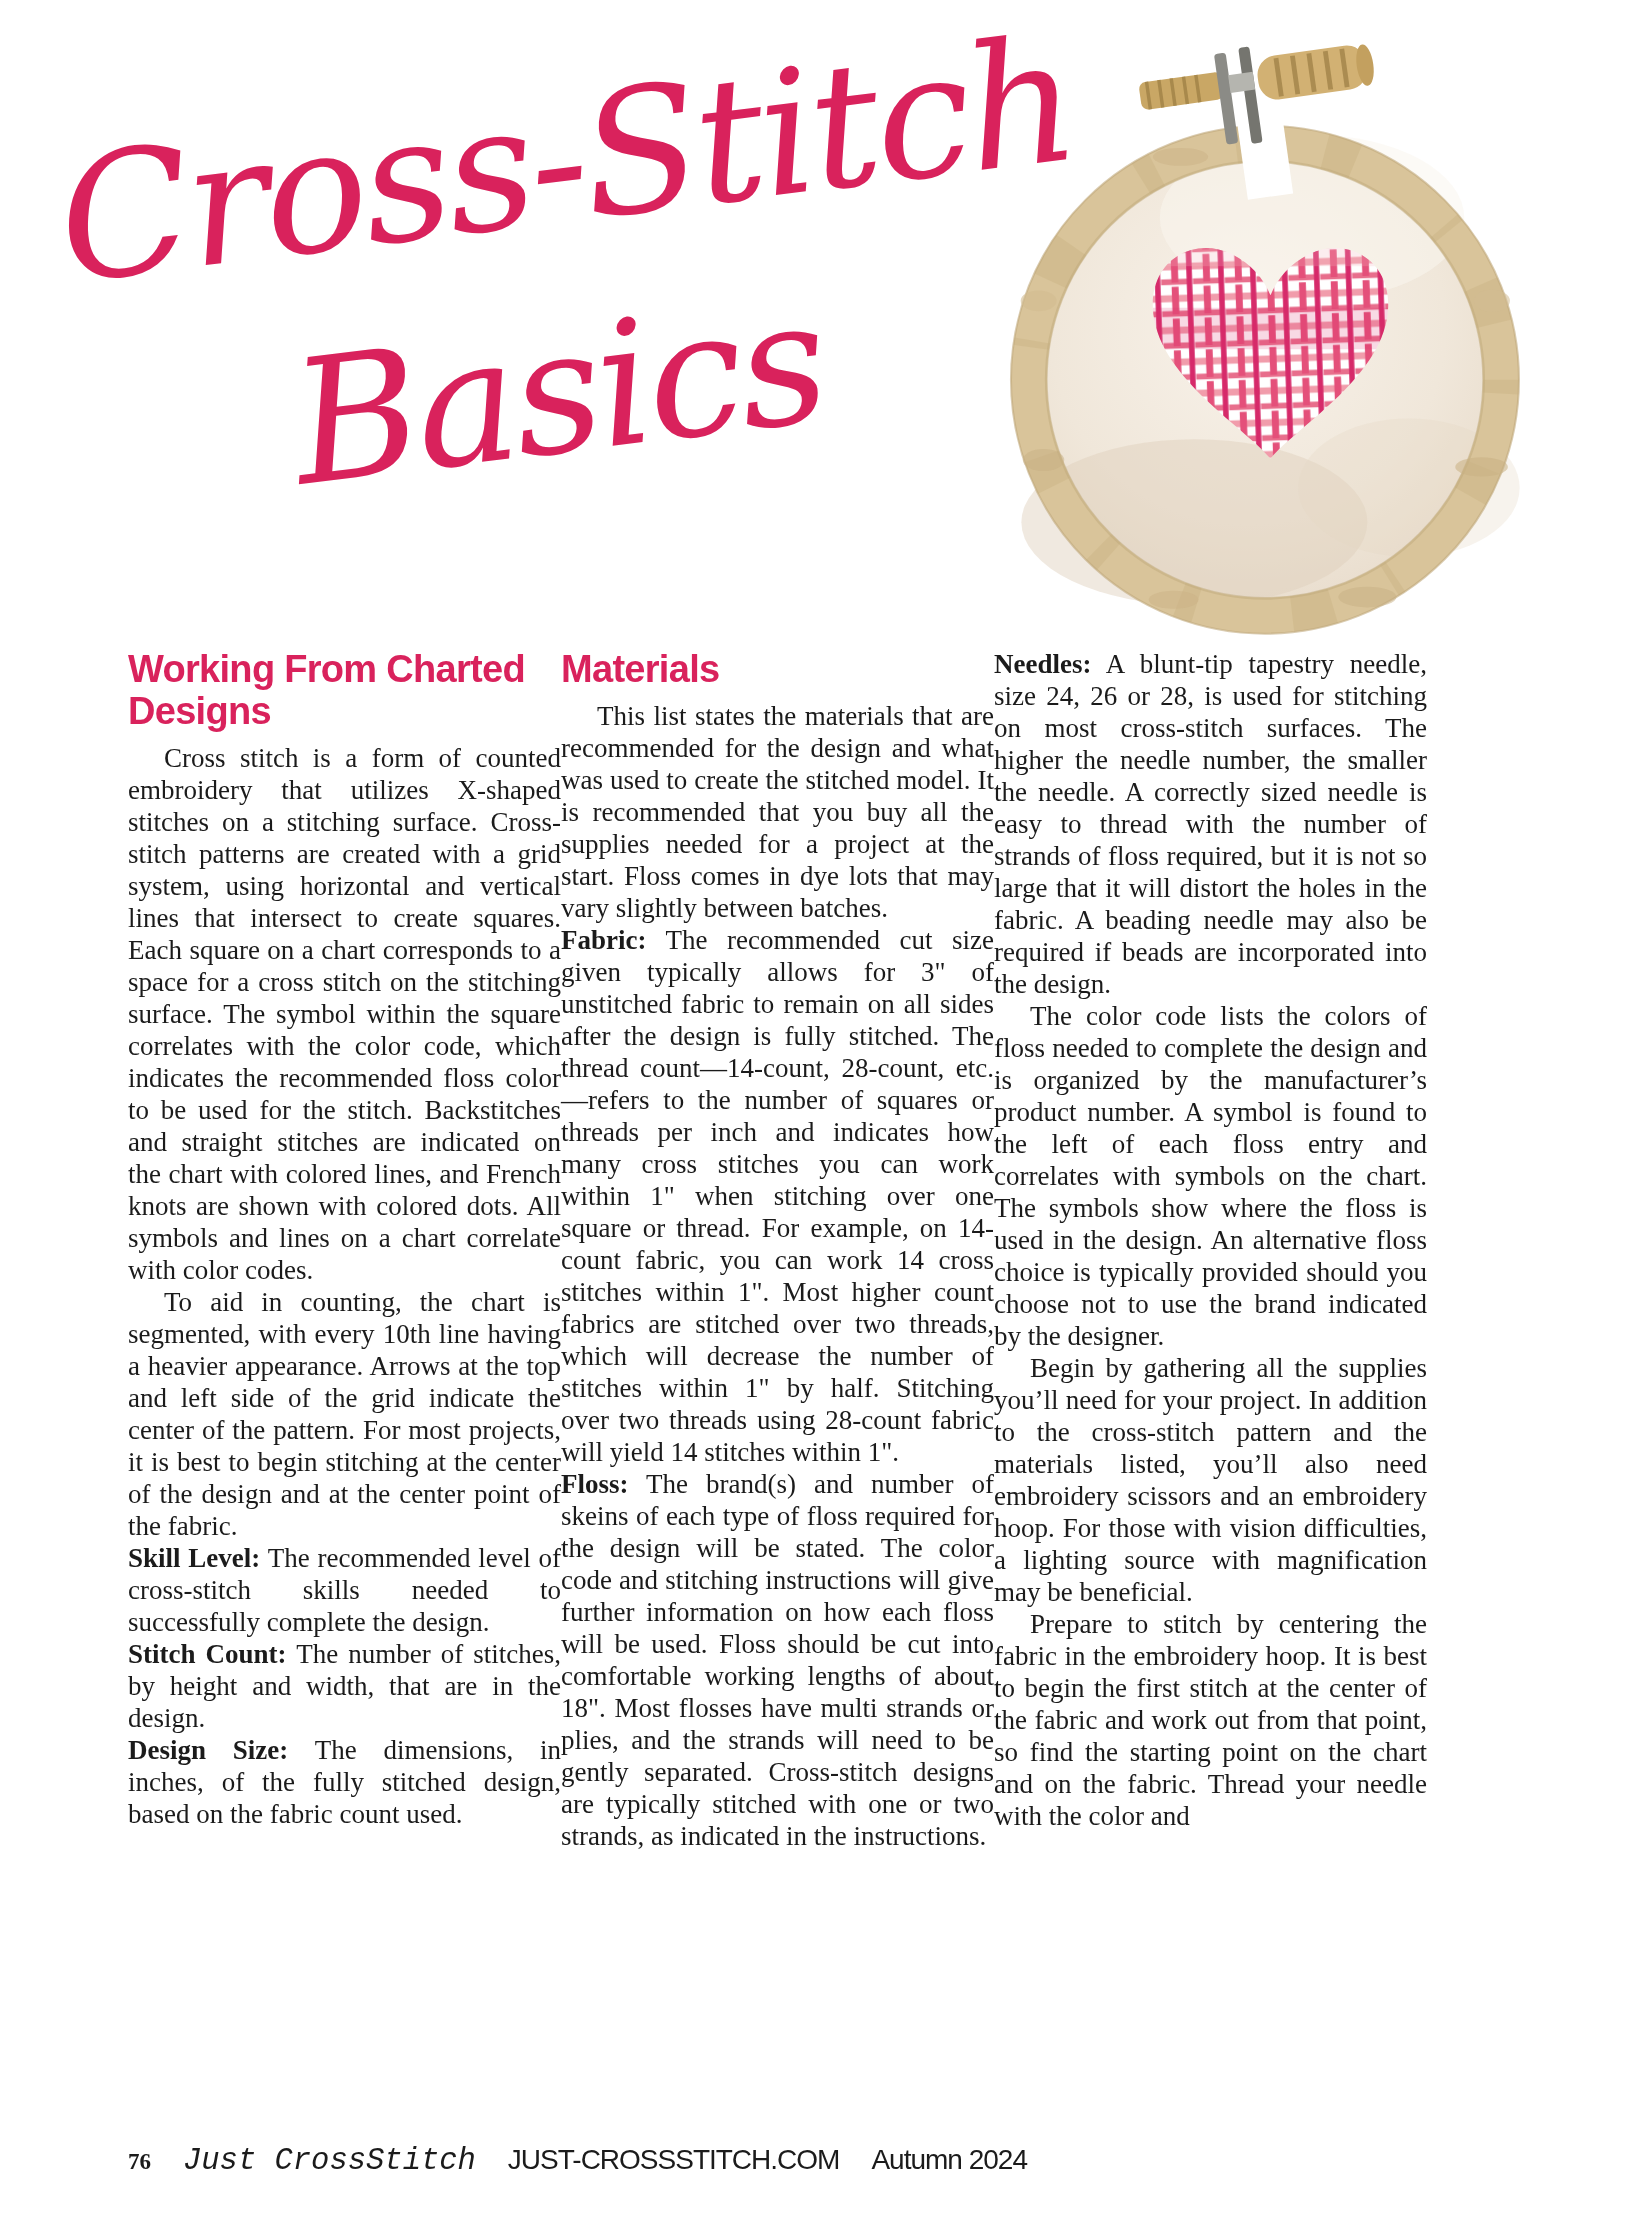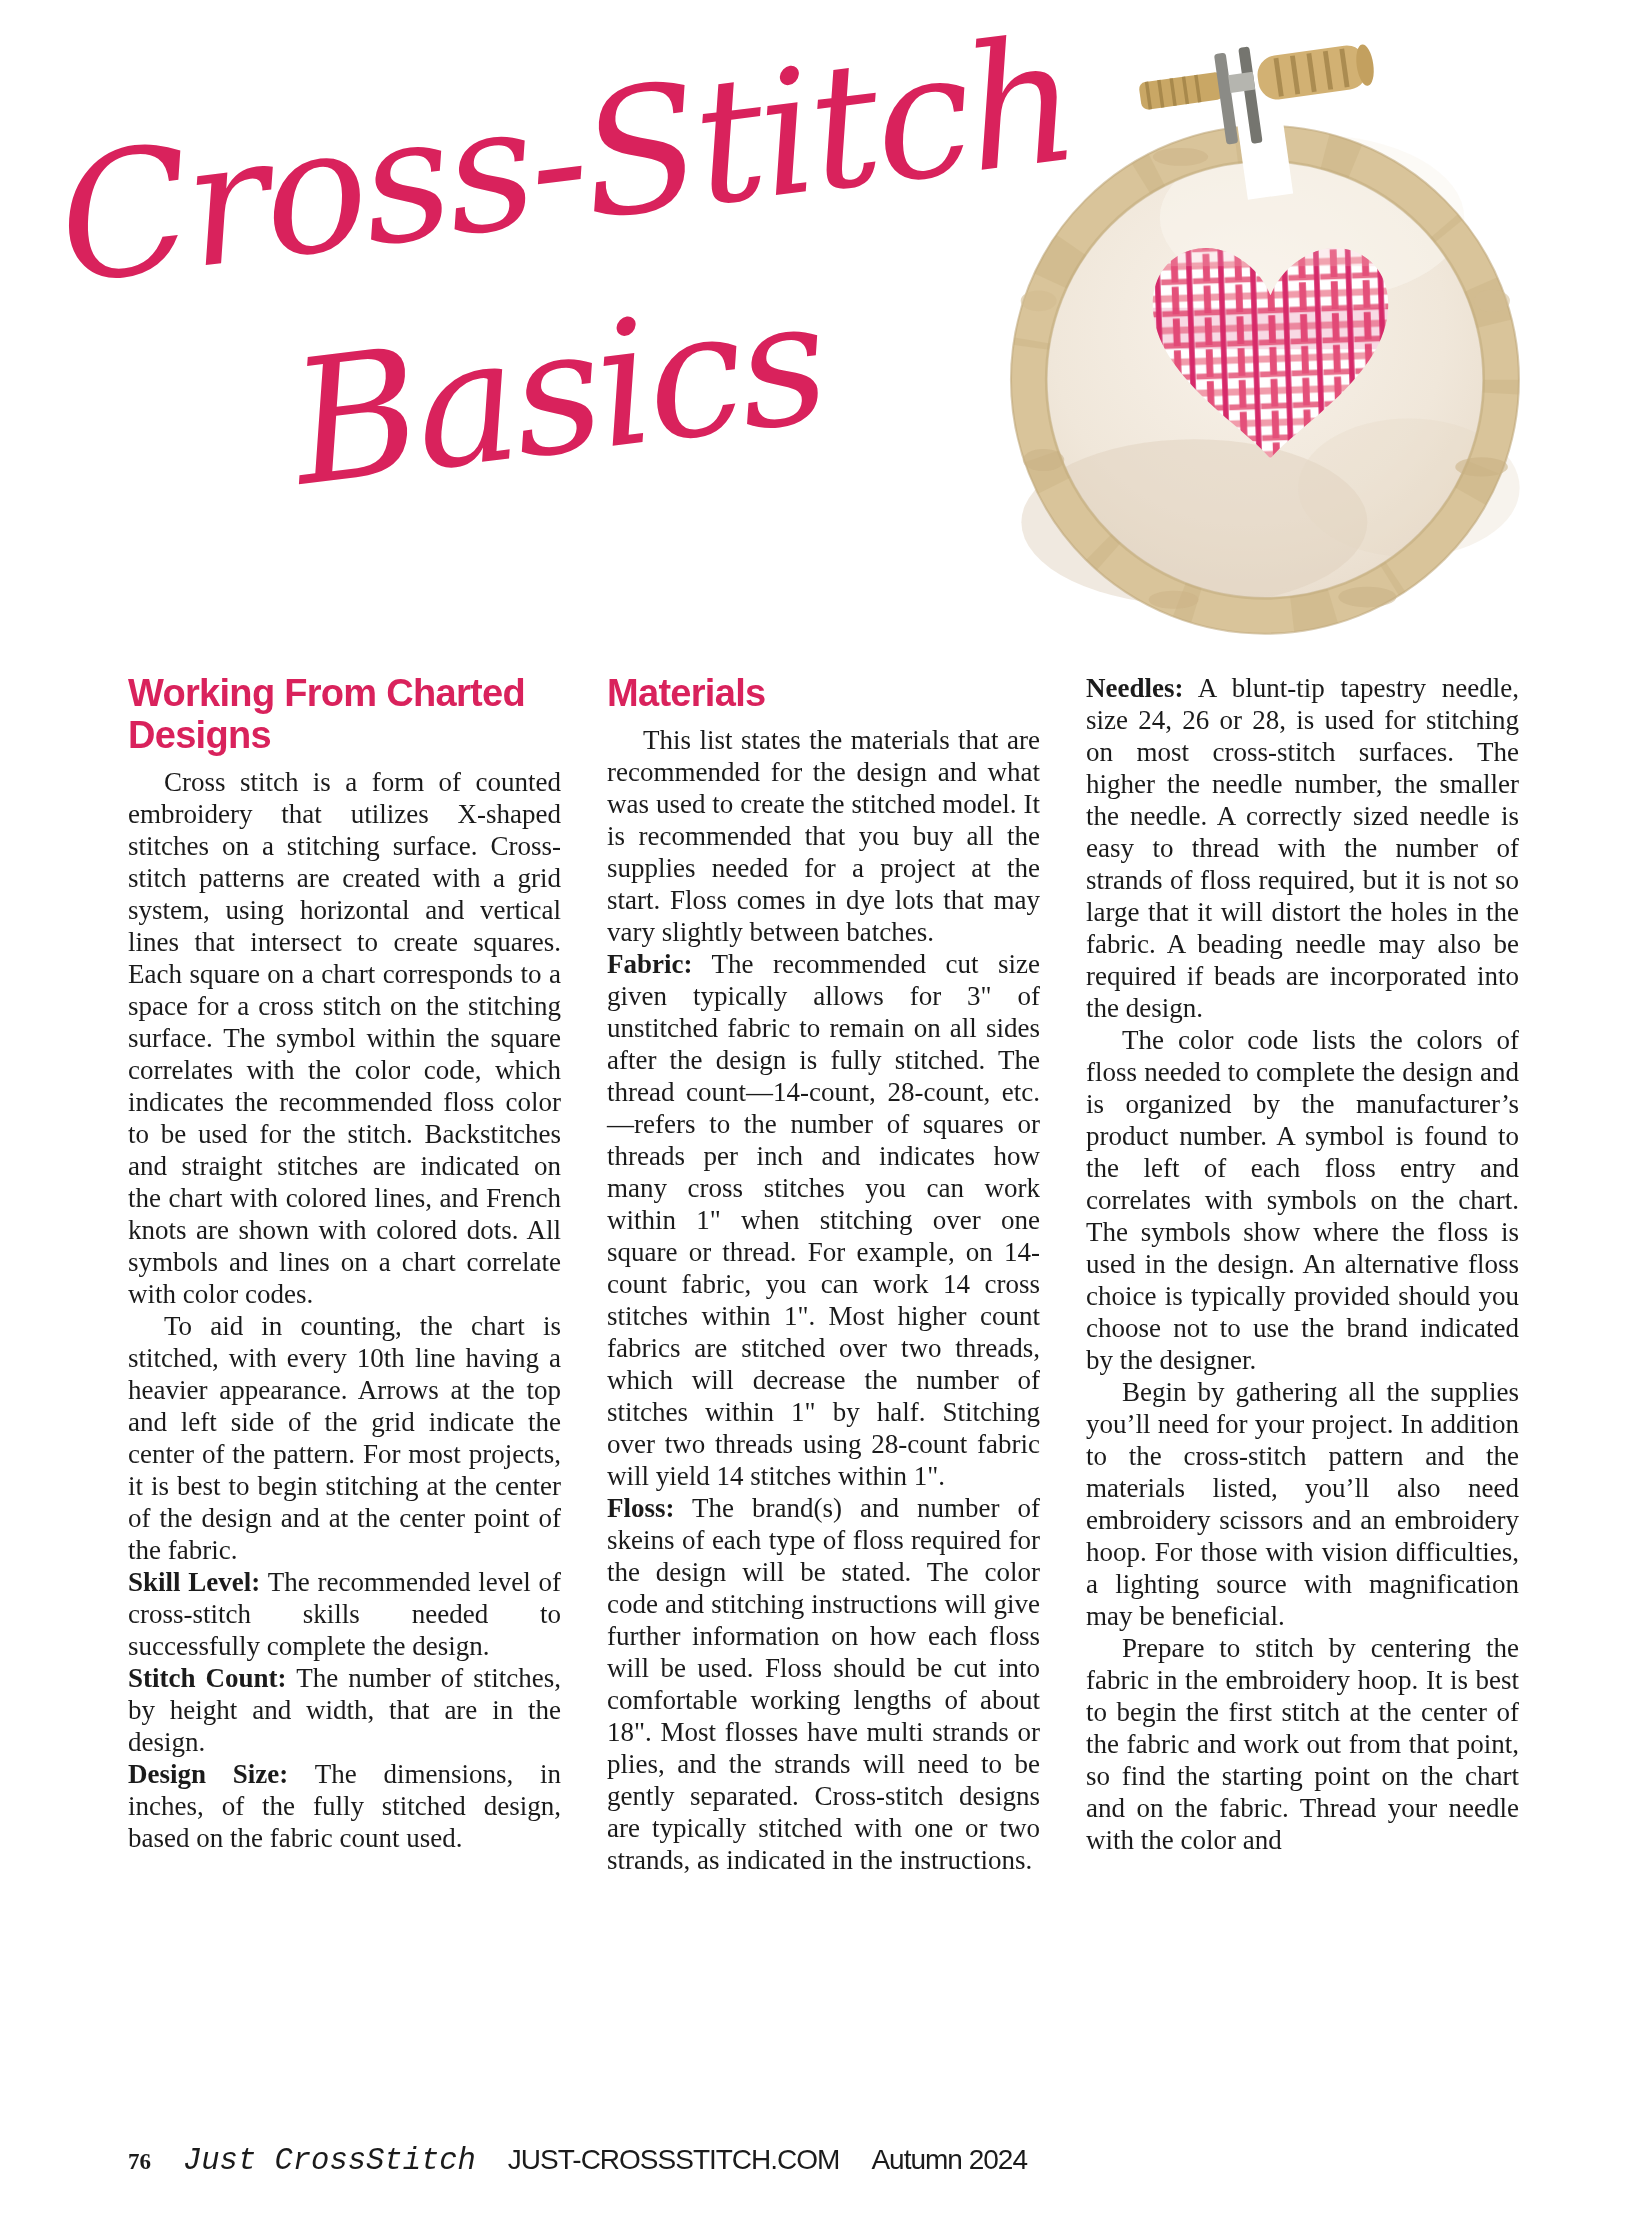--- a/index.html
+++ b/index.html
@@ -17,21 +17,21 @@
     font-family:"DejaVu Serif", serif; font-style:italic;
     color:var(--accent); pointer-events:none;
   }
   .title-line1 { font-size:172px; line-height:0.95; white-space:nowrap; letter-spacing:-4.2px; }
   .title-line2 { font-size:172px; line-height:0.95; white-space:nowrap; letter-spacing:-4.2px; margin:66px 0 0 208px; }
 
   
   .hoop-wrap { position:absolute; left:966px; top:10.4px; width:609px; height:637px; z-index:1; }
 
   
-  .columns { position:absolute; left:128px; top:672px; width:1392px; display:flex; gap:46px; }
+  .columns { position:absolute; left:128px; top:648px; width:1392px; display:flex; }
   .col { width:433px; }
   .col p { margin:0; font-size:27px; line-height:32px; text-align:justify; }
   p.lead { text-indent:36px; }
   p.spaced { }
   .lbl { font-weight:bold; }
   h2.section {
     font-family:"Liberation Sans", sans-serif; font-weight:bold;
     font-size:38px; line-height:42px; letter-spacing:-0.7px;
     color:var(--accent); margin:0 0 9.7px 0;
   }
@@ -122,21 +122,21 @@
         <rect x="270" y="330" width="340" height="40" fill="#f3b6c1" opacity="0.25" clip-path="url(#heartclip)"></rect>
       </g>
     </svg>
   </div>
 
   <main class="columns">
 
     <section class="col">
       <h2 class="section">Working From Charted Designs</h2>
       <p class="lead">Cross stitch is a form of counted embroidery that utilizes X-shaped stitches on a stitching surface. Cross-stitch patterns are created with a grid system, using horizontal and vertical lines that intersect to create squares. Each square on a chart corresponds to a space for a cross stitch on the stitching surface. The symbol within the square correlates with the color code, which indicates the recommended floss color to be used for the stitch. Backstitches and straight stitches are indicated on the chart with colored lines, and French knots are shown with colored dots. All symbols and lines on a chart correlate with color codes.</p>
-      <p class="lead">To aid in counting, the chart is stitched, with every 10th line having a heavier appearance. Arrows at the top and left side of the grid indicate the center of the pattern. For most projects, it is best to begin stitching at the center of the design and at the center point of the fabric.</p>
+      <p class="lead">To aid in counting, the chart is segmented, with every 10th line having a heavier appearance. Arrows at the top and left side of the grid indicate the center of the pattern. For most projects, it is best to begin stitching at the center of the design and at the center point of the fabric.</p>
       <p><span class="lbl">Skill Level:</span> <span>The recommended level of cross-stitch skills needed to successfully complete the design.</span></p>
       <p class="spaced"><span class="lbl">Stitch Count:</span> <span>The number of stitches, by height and width, that are in the design.</span></p>
       <p class="spaced"><span class="lbl">Design Size:</span> <span>The dimensions, in inches, of the fully stitched design, based on the fabric count used.</span></p>
     </section>
 
     <section class="col">
       <h2 class="section">Materials</h2>
       <p class="lead">This list states the materials that are recommended for the design and what was used to create the stitched model. It is recommended that you buy all the supplies needed for a project at the start. Floss comes in dye lots that may vary slightly between batches.</p>
       <p class="spaced"><span class="lbl">Fabric:</span> <span>The recommended cut size given typically allows for 3" of unstitched fabric to remain on all sides after the design is fully stitched. The thread count—14-count, 28-count, etc.—refers to the number of squares or threads per inch and indicates how many cross stitches you can work within 1" when stitching over one square or thread. For example, on 14-count fabric, you can work 14 cross stitches within 1". Most higher count fabrics are stitched over two threads, which will decrease the number of stitches within 1" by half. Stitching over two threads using 28-count fabric will yield 14 stitches within 1".</span></p>
       <p class="spaced"><span class="lbl">Floss:</span> <span>The brand(s) and number of skeins of each type of floss required for the design will be stated. The color code and stitching instructions will give further information on how each floss will be used. Floss should be cut into comfortable working lengths of about 18". Most flosses have multi strands or plies, and the strands will need to be gently separated. Cross-stitch designs are typically stitched with one or two strands, as indicated in the instructions.</span></p>

